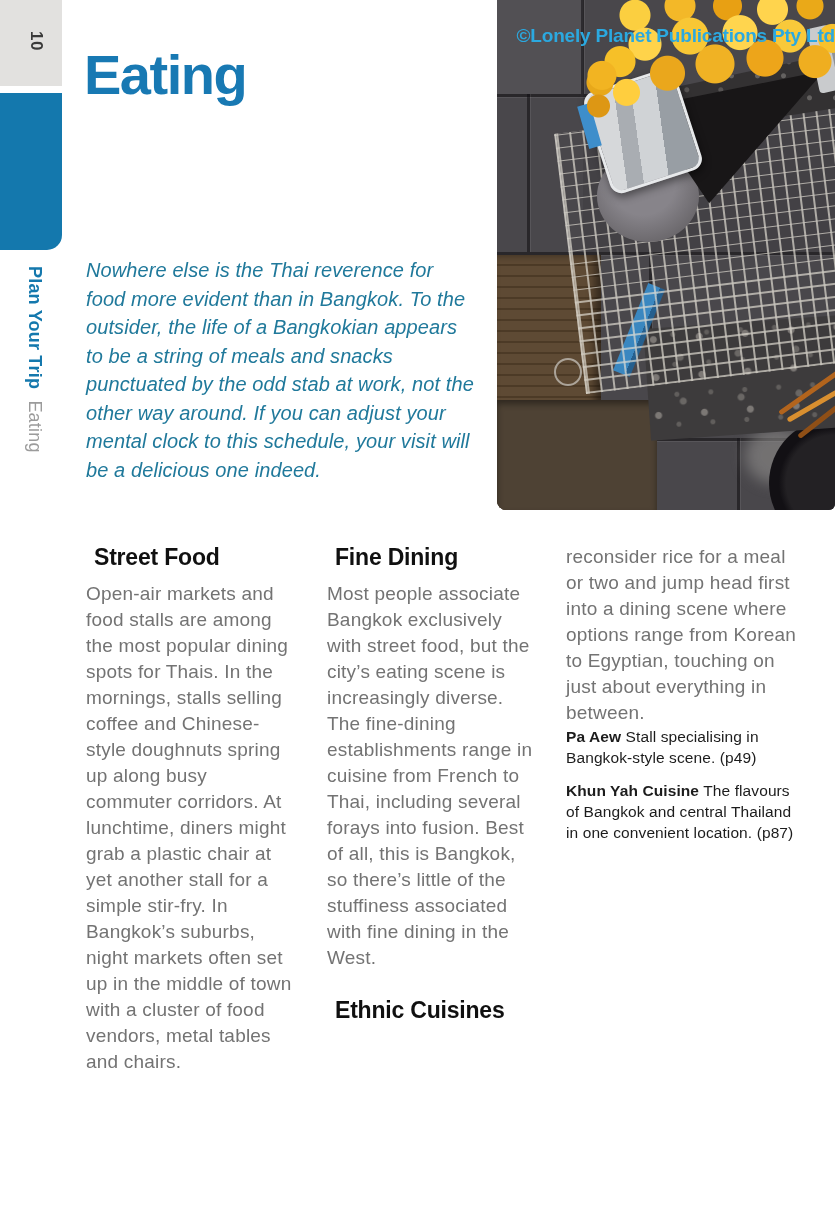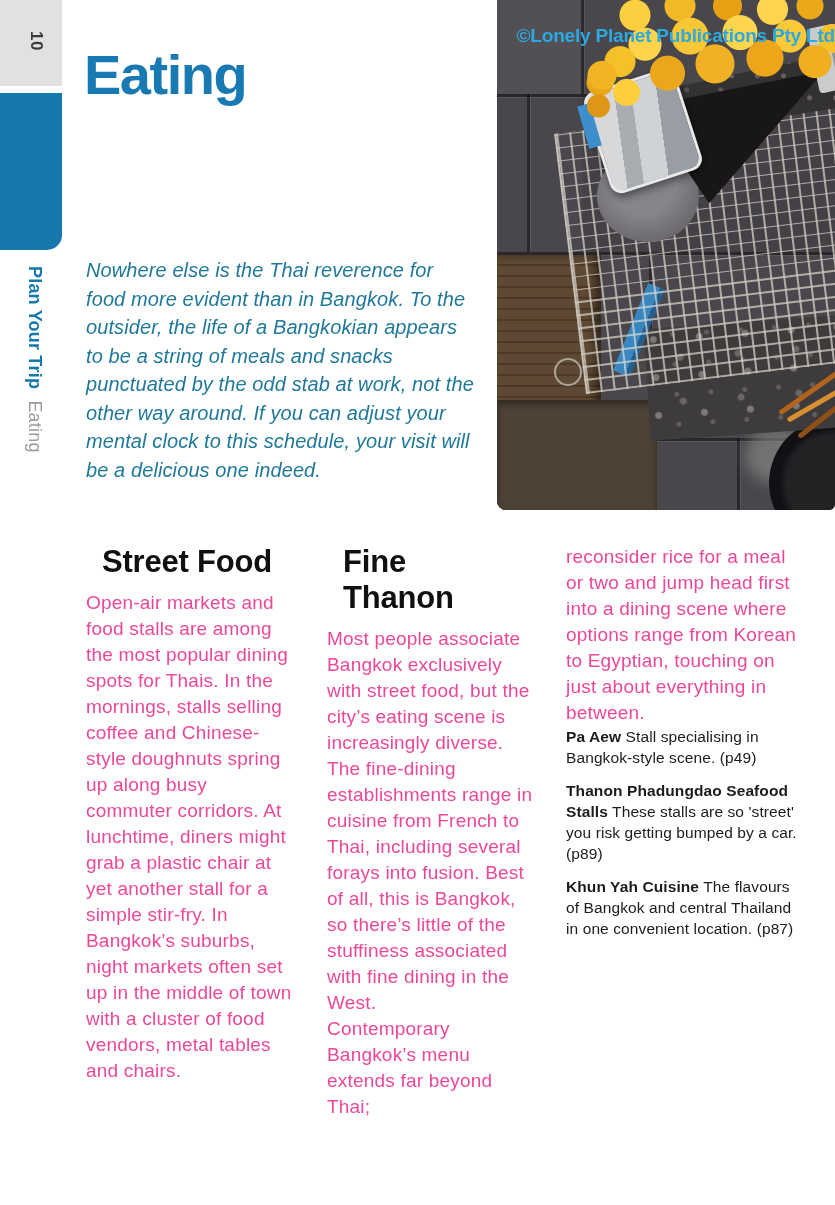--- a/index.html
+++ b/index.html
@@ -46,26 +46,26 @@
     font-style:italic; font-size:20px; line-height:28.5px;
     color:#20799B; letter-spacing:0.1px;
   }
 
   
   .col { position:absolute; top:544px; }
   .col1 { left:86px;  width:207px; }
   .col2 { left:327px; width:207px; }
   .col3 { left:566px; width:232px; }
   h2.section {
-    font-size:31px; font-weight:700; color:#101010;
-    letter-spacing:-0.2px; margin:0 16px 10px;
+    font-size:23px; font-weight:700; color:#101010;
+    letter-spacing:-0.2px; margin:0 8px 10px;
   }
   h2.section.second { margin-top:26px; }
   p.body {
-    font-size:19px; line-height:26px; color:#ec4899;
+    font-size:19px; line-height:26px; color:#737373;
     letter-spacing:0.2px; margin:0;
   }
   h2.best-heading {
     font-size:23px; font-weight:700; color:#1B7CAD;
     letter-spacing:-0.2px; margin:26px 0 14px;
   }
   .best-item {
     font-size:15.5px; line-height:21px; color:#1c1c1c;
     letter-spacing:0.1px; margin:0 0 12px;
   }
@@ -249,25 +249,24 @@
   <h1 class="title">Eating</h1>
 
   <p class="intro">Nowhere else is the Thai reverence for food more evident than in Bangkok. To the outsider, the life of a Bangkokian appears to be a string of meals and snacks punctuated by the odd stab at work, not the other way around. If you can adjust your mental clock to this schedule, your visit will be a delicious one indeed.</p>
 
   <div class="col col1">
     <h2 class="section">Street Food</h2>
     <p class="body">Open-air markets and food stalls are among the most popular dining spots for Thais. In the mornings, stalls selling coffee and Chinese-style doughnuts spring up along busy commuter corridors. At lunchtime, diners might grab a plastic chair at yet another stall for a simple stir-fry. In Bangkok’s suburbs, night markets often set up in the middle of town with a cluster of food vendors, metal tables and chairs.</p>
   </div>
 
   <div class="col col2">
-    <h2 class="section">Fine Thanon</h2>
+    <h2 class="section">Fine Dining</h2>
     <p class="body">Most people associate Bangkok exclusively with street food, but the city’s eating scene is increasingly diverse. The fine-dining establishments range in cuisine from French to Thai, including several forays into fusion. Best of all, this is Bangkok, so there’s little of the stuffiness associated with fine dining in the West.</p>
-    <p class="body">Contemporary Bangkok’s menu extends far beyond Thai;</p>
+    <h2 class="section second">Ethnic Cuisines</h2>
   </div>
 
   <div class="col col3">
     <p class="body">reconsider rice for a meal or two and jump head first into a dining scene where options range from Korean to Egyptian, touching on just about everything in between.</p>
     <p class="best-item"><b>Pa Aew</b><span> Stall specialising in Bangkok-style scene. (p49)</span></p>
-    <p class="best-item"><b>Thanon Phadungdao Seafood Stalls</b><span> These stalls are so 'street' you risk getting bumped by a car. (p89)</span></p>
     <p class="best-item"><b>Khun Yah Cuisine</b><span> The flavours of Bangkok and central Thailand in one convenient location. (p87)</span></p>
   </div>
 
 </div>
 
 </body></html>

